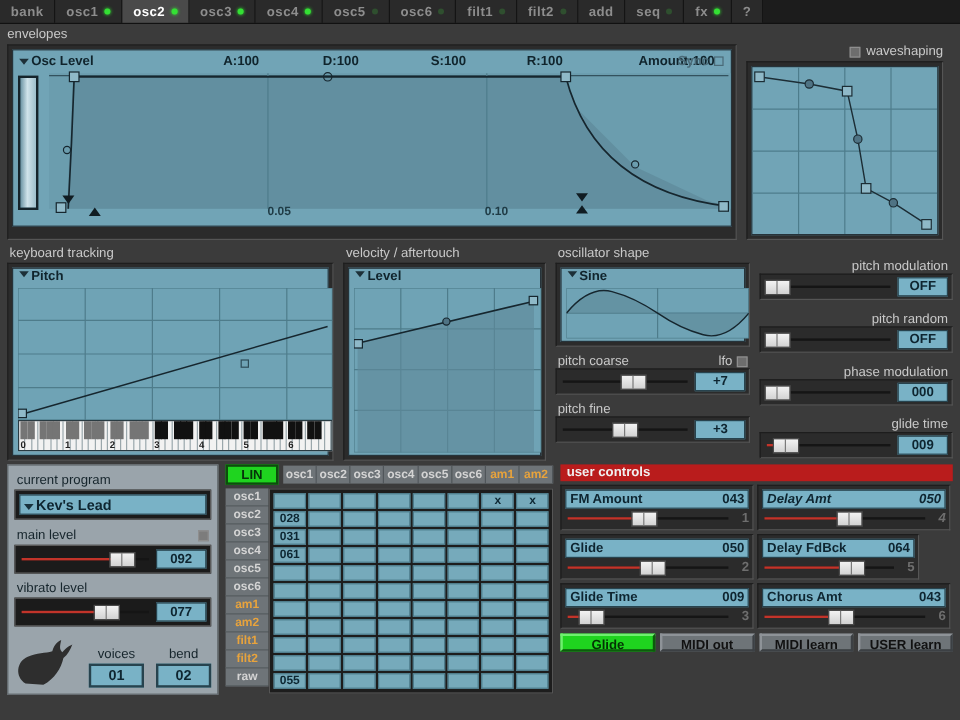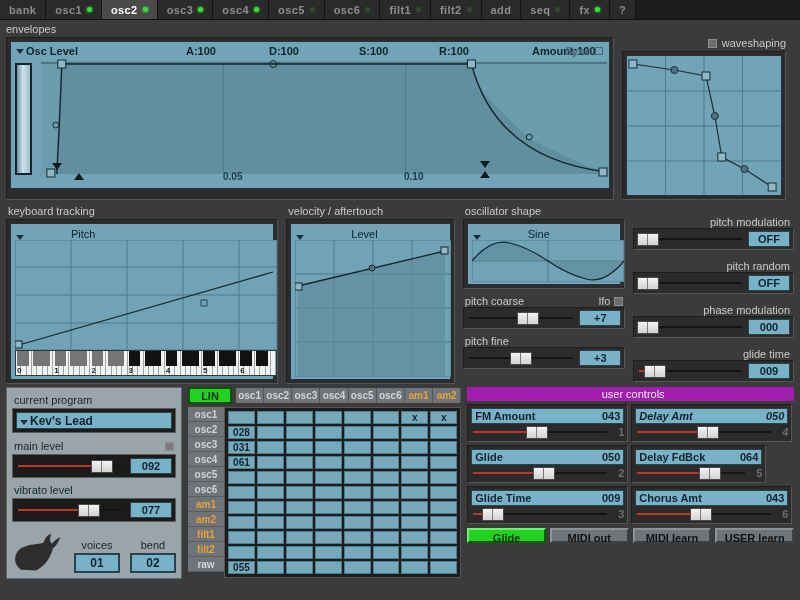--- a/index.html
+++ b/index.html
@@ -83,21 +83,21 @@
 
   
   #ws-panel { width: 164px; }
   .ws-head { text-align: right; font-size: 11px; color:#c9c9c9; display:flex; justify-content:flex-end; align-items:center; gap:5px;}
   .ws-chk { width:9px;height:9px;background:#6d6d6d;border:1px solid #8e8e8e;}
   .ws-inner { background:#71a4b6;border:1px solid #26333a; height:141px; position:relative;}
 
   
   #mid-row { display:flex; padding: 2px 6px 0 6px; gap: 8px; }
   .kt-inner { background:#71a4b6;border:1px solid #26333a; position:relative; }
-  .curve-head { font-size:11px;font-weight:normal;color:#10242c; display:flex;align-items:flex-end; height:16px;gap:45px;}
+  .curve-head { font-size:11px;font-weight:bold;color:#10242c; display:flex;align-items:flex-start; height:16px;}
   .curve-head .tri { width:0;height:0;border-left:4px solid transparent;border-right:4px solid transparent;border-top:5px solid #1d3038;margin:2px 2px 0 5px;}
 
   
   .piano { position:absolute;left:4px;bottom:3px;height:26px;background:#f2f2f2;border:1px solid #2a3b42; display:flex;}
   .pk { flex:1; border-right:1px solid #9aa7ac; position:relative; }
   .pk .bk { position:absolute; top:0; right:-3px; width:6px; height:15px; background:#111; z-index:2;}
   .pk .bk.gray { background:#757575; }
   .oct { position:absolute; bottom:0px; font-size:8px; color:#222; font-weight:bold; z-index:3;}
 
   
@@ -132,21 +132,21 @@
   .mx-colhead { flex:1; text-align:center; font-size:10px; font-weight:bold; color:#d4d4d4; background:#6e7478;
                 border-right:1px solid #50565a; line-height:15px;}
   .mx-colhead.amber { color:#e8a33c; }
   .mx-rowhead { width:36px; text-align:center; font-size:10px; font-weight:bold; color:#d4d4d4; background:#6e7478;
                 line-height:15px; height:15px; border-bottom:1px solid #585e62;}
   .mx-rowhead.amber { color:#e8a33c; }
   .mx-cell { flex:1; background:#76aabb; border:1px solid #4d7b8b; margin:1px; font-size:10px;
              font-weight:bold; color:#0d2732; text-align:center; line-height:11px; height:13px;}
 
   #user-col { width:330px; }
-  .uc-head { background:#a21caf; color:#f0f0f0; font-size:11px; font-weight:normal; padding:1px 0 1px 5px;text-align:center;}
+  .uc-head { background:#b91c1c; color:#f0f0f0; font-size:11px; font-weight:bold; padding:1px 0 1px 5px;}
   .uc-cell { background:#2b2b2b; border:1px solid #565656; border-top-color:#1d1d1d;border-left-color:#1d1d1d;
              padding:3px; }
   .uc-lcd { background:#79b2c6; border:1px solid #27434e; height:16px; display:flex; align-items:center;
             justify-content:space-between; padding:0 3px; font-size:11px; font-weight:bold; color:#0e2530;}
   .uc-num { font-size:11px; font-weight:bold; color:#6e6e6e; width:12px; text-align:right;}
   .btn {
     border:2px solid; border-color:#8e9398 #3c4044 #3c4044 #8e9398;
     background:#6e7478; color:#111; font-size:11px; font-weight:bold;
     text-align:center; line-height:16px; height:15px; flex:1; cursor:pointer;
   }

